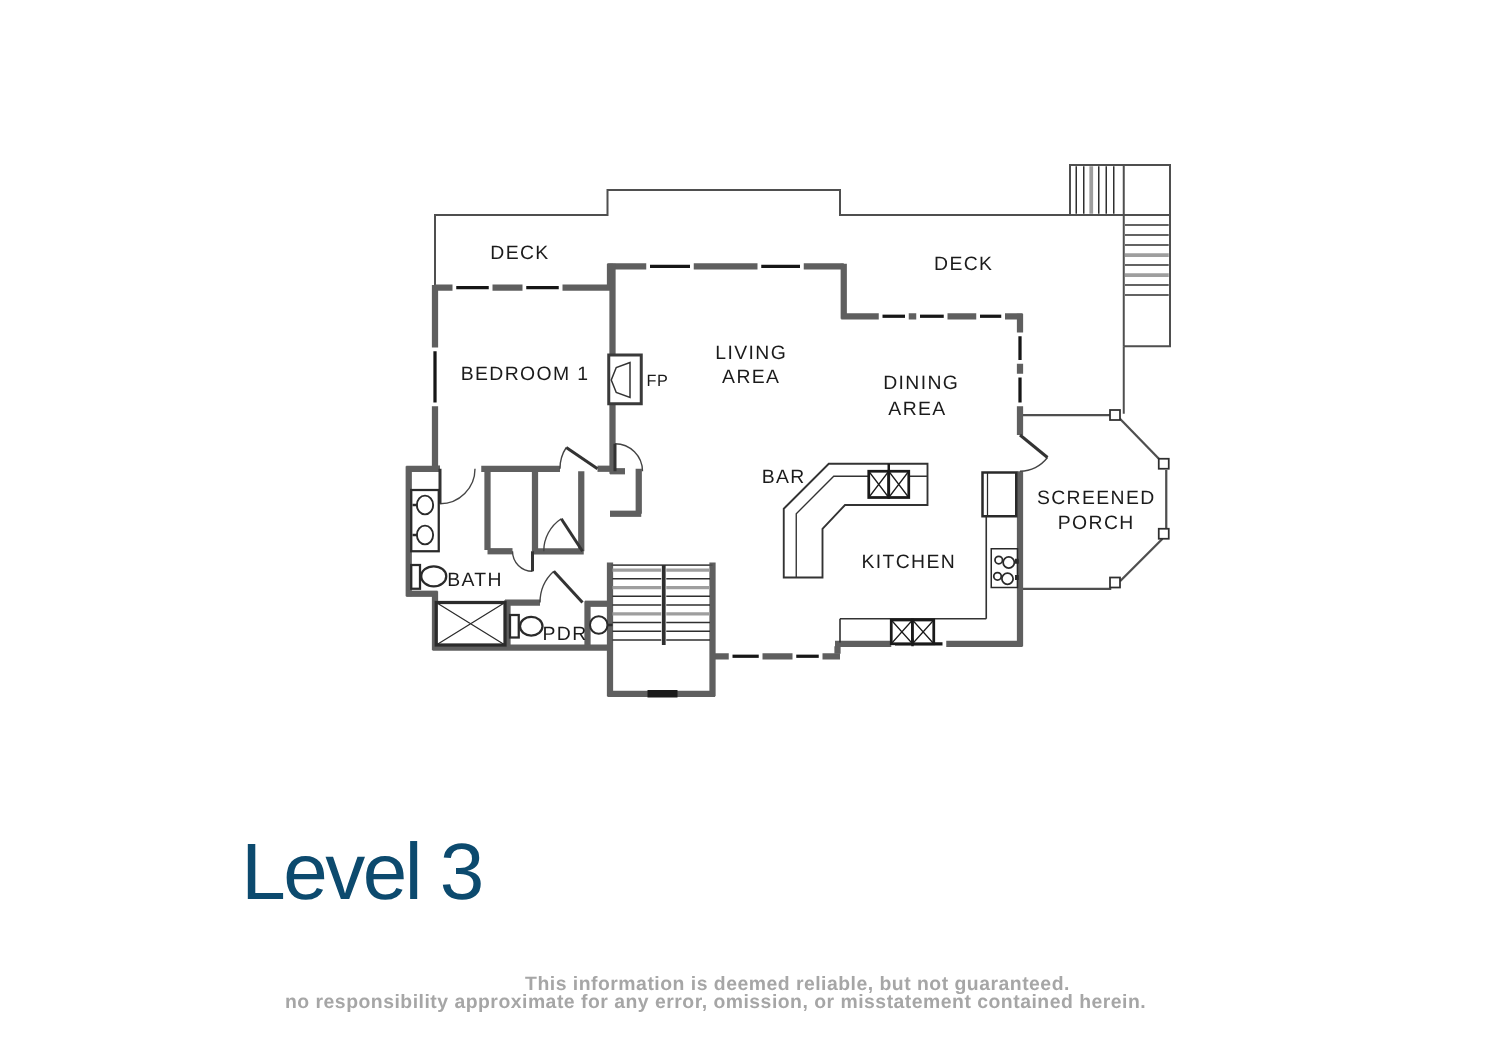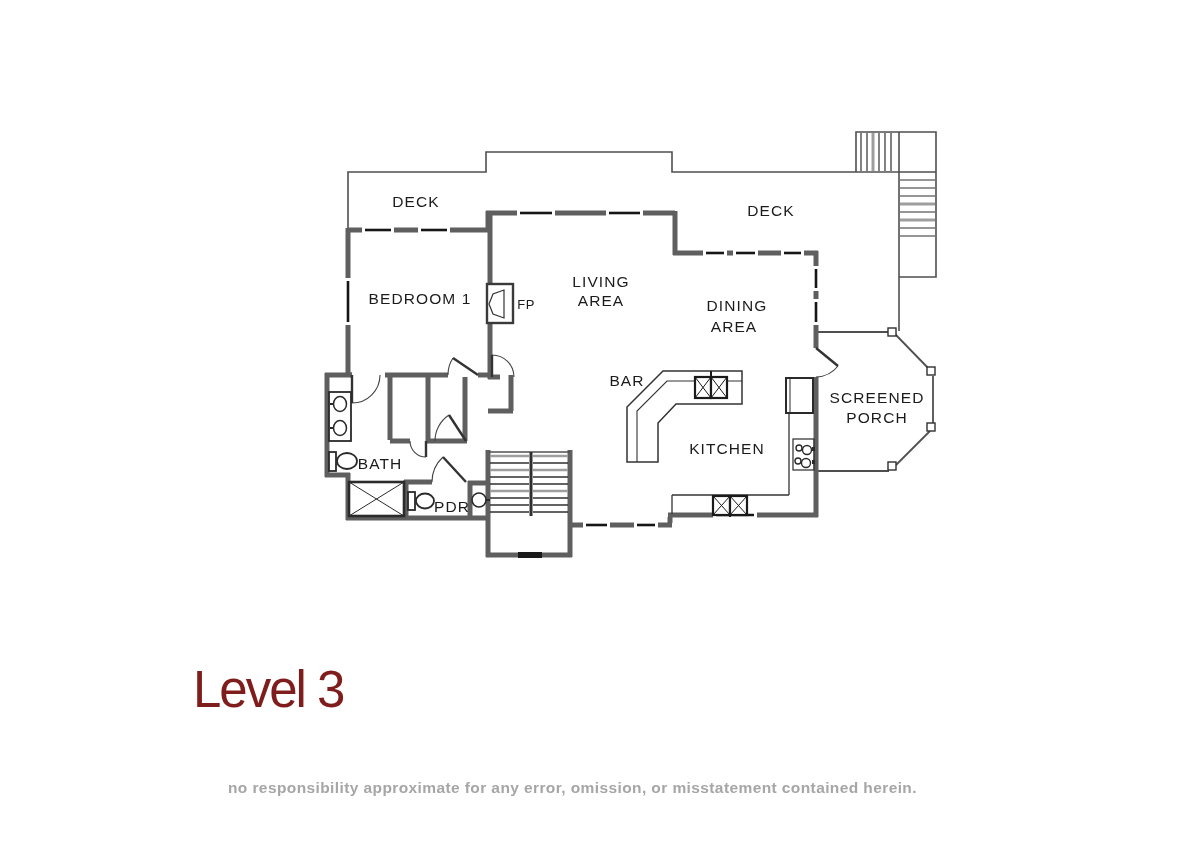--- a/index.html
+++ b/index.html
@@ -2,22 +2,22 @@
 <html><head>
 <meta charset="utf-8">
 <style>
   html,body{margin:0;padding:0;background:#ffffff;}
   .stage{position:relative;width:1200px;height:850px;background:#ffffff;overflow:hidden;
          font-family:"Liberation Sans",sans-serif;}
   .plan-svg{position:absolute;left:0;top:0;}
   .room-label{font-family:"Liberation Sans",sans-serif;font-size:15.5px;letter-spacing:1.1px;
               fill:#1b1b1b;}
   .small-label{font-size:13px;letter-spacing:0.5px;}
-  .level-title{position:absolute;left:193px;top:660px;font-size:51px;letter-spacing:-2px;
-               color:#7f1d1d;font-weight:400;}
+  .level-title{position:absolute;left:193px;top:660px;font-size:64px;letter-spacing:-2px;
+               color:#0c4a6e;font-weight:400;}
   .disclaimer{position:absolute;left:228px;top:781px;width:820px;font-size:15.5px;
               font-weight:700;line-height:14.4px;color:#a6a6a6;letter-spacing:0.4px;}
   .disclaimer .center{text-align:center;}
 </style>
 </head>
 <body>
 
 <div class="stage">
 
 <svg class="plan-svg" width="1200" height="850" viewBox="0 0 1200 850">
@@ -269,16 +269,17 @@
     <text class="room-label" x="877" y="423">PORCH</text>
     <text class="room-label" x="380" y="469">BATH</text>
     <text class="room-label" x="452" y="512">PDR</text>
     <text class="room-label small-label" x="526" y="309">FP</text>
   </g>
 </svg>
 
   <div class="level-title">Level 3</div>
 
   <div class="disclaimer">
+    <div class="center">This information is deemed reliable, but not guaranteed.</div>
     <div>no responsibility approximate for any error, omission, or misstatement contained herein.</div>
   </div>
 
 </div>
 
 </body></html>

